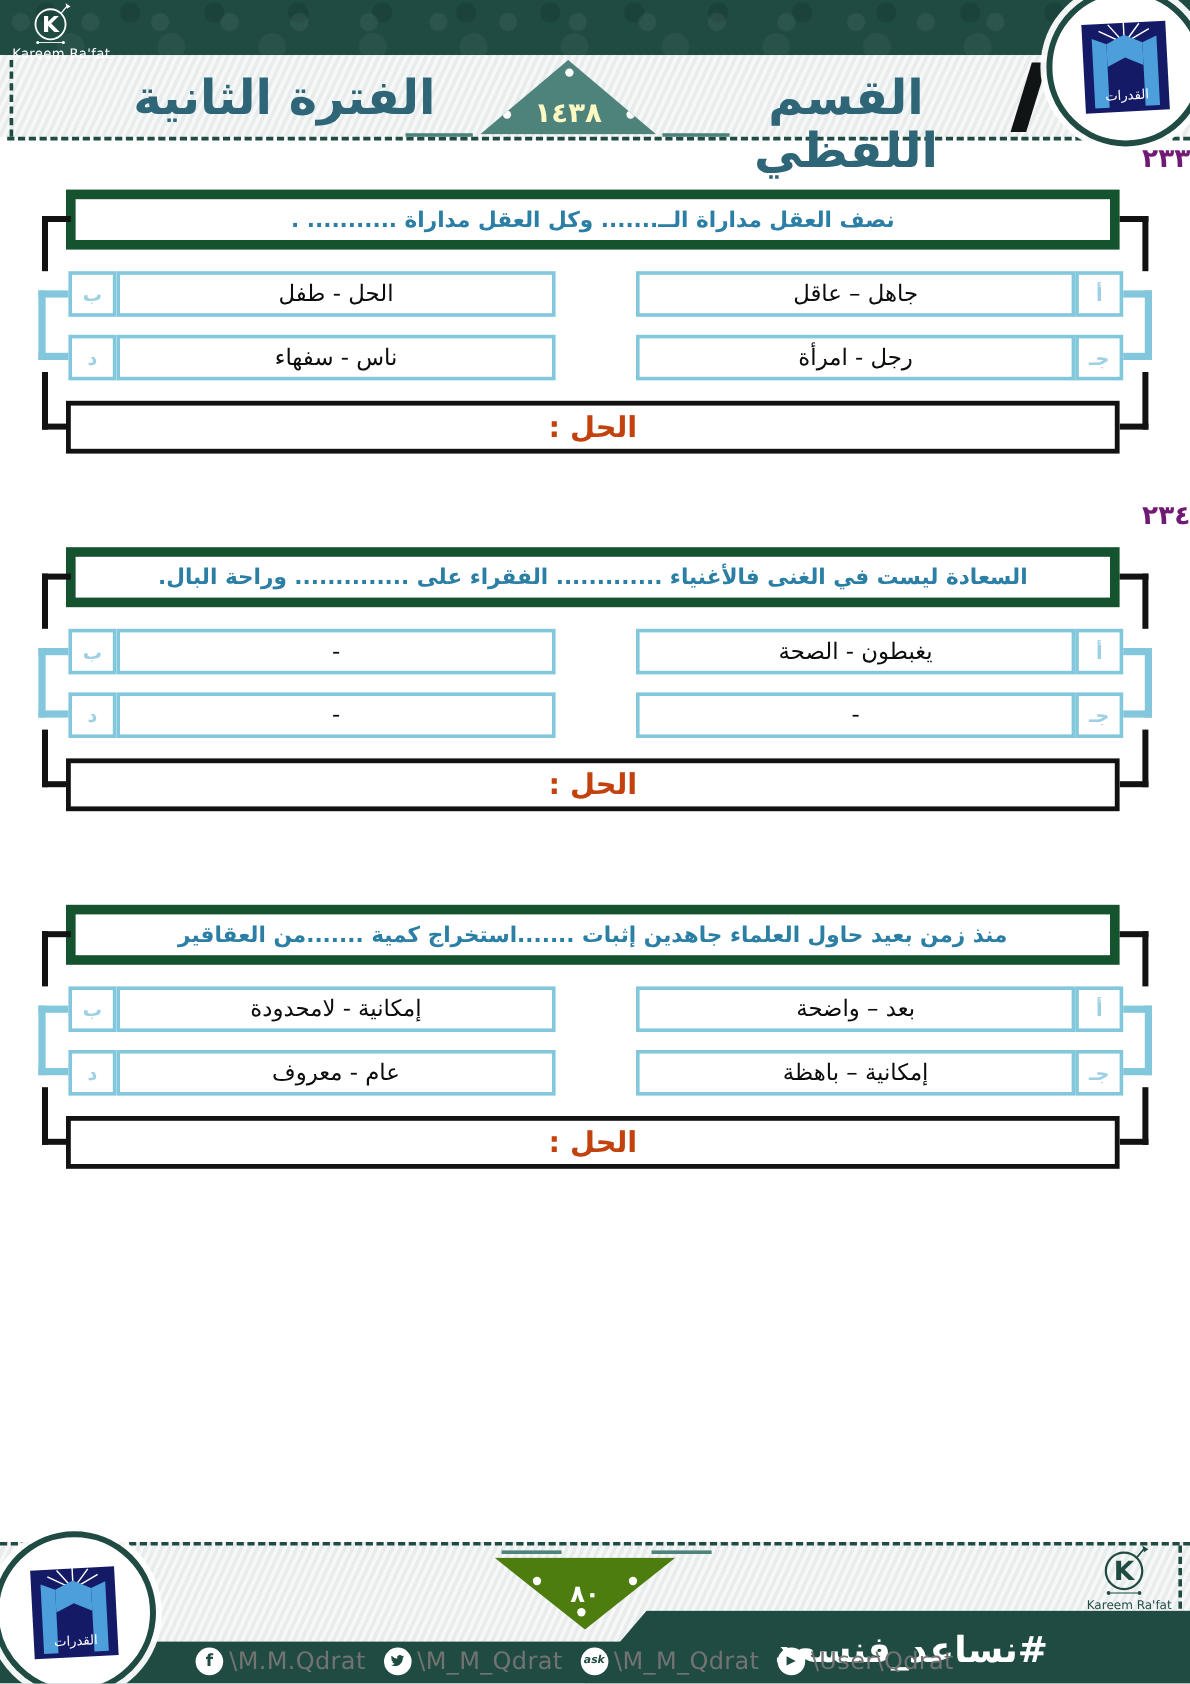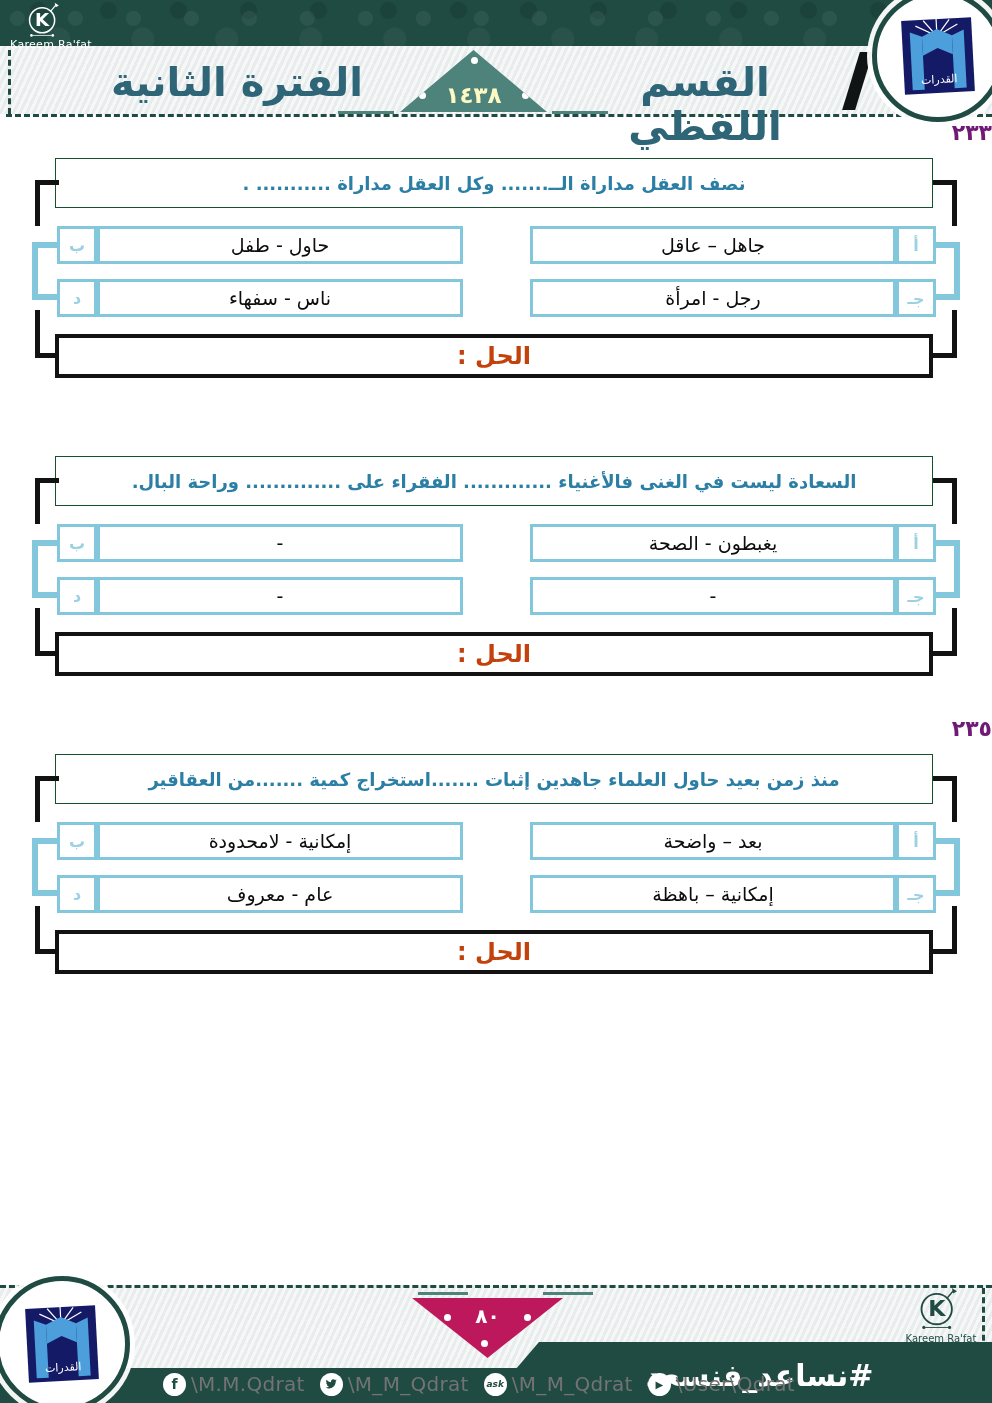--- a/index.html
+++ b/index.html
@@ -19,43 +19,43 @@
     background:repeating-linear-gradient(115deg,#f6f7f7 0 3px,#e8eced 3px 6px);}
   .dash-h{border-top:3px dashed #1f4b42}
   .dash-v{border-left:3px dashed #1f4b42}
   .hdr-dash-bottom{left:6px;right:0;top:114px;height:0}
   .hdr-dash-left{left:8px;top:50px;width:0;height:64px}
   .title{font-weight:bold;font-size:40px;color:#2e6577;text-align:center;height:44px;line-height:44px}
   .tri-up{left:400px;top:50px;width:147px;height:62px;background:#4d837b;
     clip-path:polygon(50% 0,0 100%,100% 100%);
     display:flex;align-items:flex-end;justify-content:center;
     color:#fef9c3;font-weight:bold;font-size:23px;padding-bottom:4px}
-  .tri-down{left:412px;top:1298px;width:151px;height:60px;background:#be185d;
+  .tri-down{left:412px;top:1298px;width:151px;height:60px;background:#4d7c0f;
     clip-path:polygon(0 0,100% 0,50% 100%);
     display:flex;align-items:flex-start;justify-content:center;
-    color:#fff;font-weight:bold;font-size:20px;padding-top:6px}
+    color:#fff;font-weight:bold;font-size:20px;padding-top:18px}
   .dot{position:absolute;width:7px;height:7px;border-radius:50%;background:#fff}
   .tick{position:absolute;height:3px;background:#4d837b}
   .swoosh{left:851px;top:52px;width:13px;height:58px;background:#101415;transform:skewX(-17deg)}
 
   .circle-logo{border-radius:50%;background:#fff;border:5px solid #1f4b42;
     box-shadow:0 0 0 5px rgba(255,255,255,.95);display:flex;align-items:center;justify-content:center}
   .circle-tr{left:872px;top:-10px;width:132px;height:132px}
   .circle-bl{left:-6px;top:1276px;width:136px;height:136px}
 
   .klogo-top{left:12px;top:2px;width:64px;height:38px;color:#fff}
   .klogo-top-label{left:6px;top:38px;width:90px;text-align:center;color:#fff;font-size:11px;letter-spacing:.3px}
   .klogo-bot{left:906px;top:1287px;width:66px;height:46px;color:#1f4b42}
   .klogo-bot-label{left:898px;top:1333px;width:86px;text-align:center;color:#1f4b42;font-size:10px}
 
   
   .qblock{left:0;width:992px;height:262px;position:absolute}
   .q-number{position:absolute;left:0;top:0;width:100%;text-align:right;
     font-size:22px;color:#701a75;font-weight:bold}
-  .q-box{position:absolute;left:55px;top:38px;width:878px;height:50px;border:1px solid #14532d;background:#fff;
+  .q-box{position:absolute;left:55px;top:38px;width:878px;height:50px;border:8px solid #14532d;background:#fff;
     display:flex;align-items:center;justify-content:center}
   .q-text{font-weight:bold;font-size:18px;color:#2b7ea4}
   .sol-box{position:absolute;left:55px;top:214px;width:878px;height:44px;border:4px solid #121212;background:#fff;
     display:flex;align-items:center;justify-content:center}
   .sol-label{font-weight:bold;font-size:24px;color:#c2410c}
 
   .opt-row{position:absolute;height:38px;display:flex}
   .opt-right{left:530px;width:406px}
   .opt-left{left:57px;width:406px}
   .r1{top:106px}.r2{top:159px}
@@ -153,36 +153,37 @@
   <div class="br brk-lt"></div>
   <div class="br brk-lb"></div>
   <div class="br brb-r"></div>
   <div class="br brb-l"></div>
   <div class="opt-row opt-right r1">
     <div class="opt-text" dir="rtl">جاهل – عاقل</div>
     <div class="opt-letter">أ</div>
   </div>
   <div class="opt-row opt-left r1">
     <div class="opt-letter">ب</div>
-    <div class="opt-text" dir="rtl">حاول - طفل</div>
+    <div class="opt-text" dir="rtl">الحل - طفل</div>
   </div>
   <div class="opt-row opt-right r2">
     <div class="opt-text" dir="rtl">رجل - امرأة</div>
     <div class="opt-letter">جـ</div>
   </div>
   <div class="opt-row opt-left r2">
     <div class="opt-letter">د</div>
     <div class="opt-text" dir="rtl">ناس - سفهاء</div>
   </div>
   <div class="sol-box">
     <span class="sol-label" dir="rtl">الحل :</span>
   </div>
 </section>
 
 <section class="qblock" style="top:418px">
+  <div class="q-number">٢٣٤</div>
   <div class="q-box">
     <span class="q-text" dir="rtl">السعادة ليست في الغنى فالأغنياء ............. الفقراء على .............. وراحة البال.</span>
   </div>
   <div class="br brk-rt"></div>
   <div class="br brk-rb"></div>
   <div class="br brk-lt"></div>
   <div class="br brk-lb"></div>
   <div class="br brb-r"></div>
   <div class="br brb-l"></div>
   <div class="opt-row opt-right r1">
@@ -200,21 +201,20 @@
   <div class="opt-row opt-left r2">
     <div class="opt-letter">د</div>
     <div class="opt-text" dir="rtl">-</div>
   </div>
   <div class="sol-box">
     <span class="sol-label" dir="rtl">الحل :</span>
   </div>
 </section>
 
 <section class="qblock" style="top:716px">
-  <div class="q-number">٢٣٥</div>
   <div class="q-box">
     <span class="q-text" dir="rtl">منذ زمن بعيد حاول العلماء جاهدين إثبات .......استخراج كمية .......من العقاقير</span>
   </div>
   <div class="br brk-rt"></div>
   <div class="br brk-rb"></div>
   <div class="br brk-lt"></div>
   <div class="br brk-lb"></div>
   <div class="br brb-r"></div>
   <div class="br brb-l"></div>
   <div class="opt-row opt-right r1">

